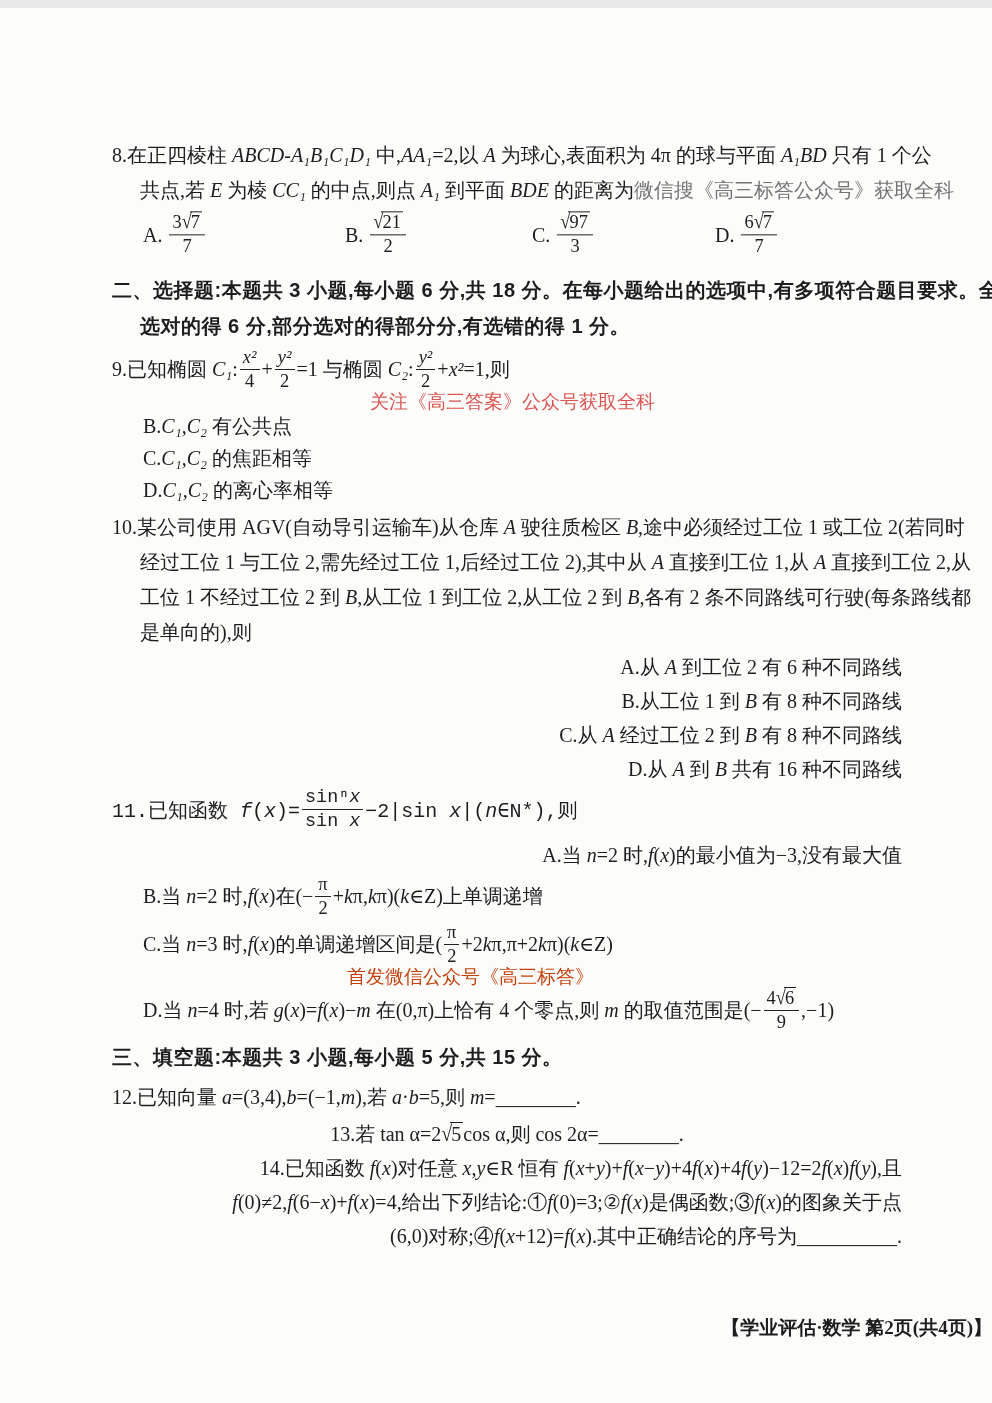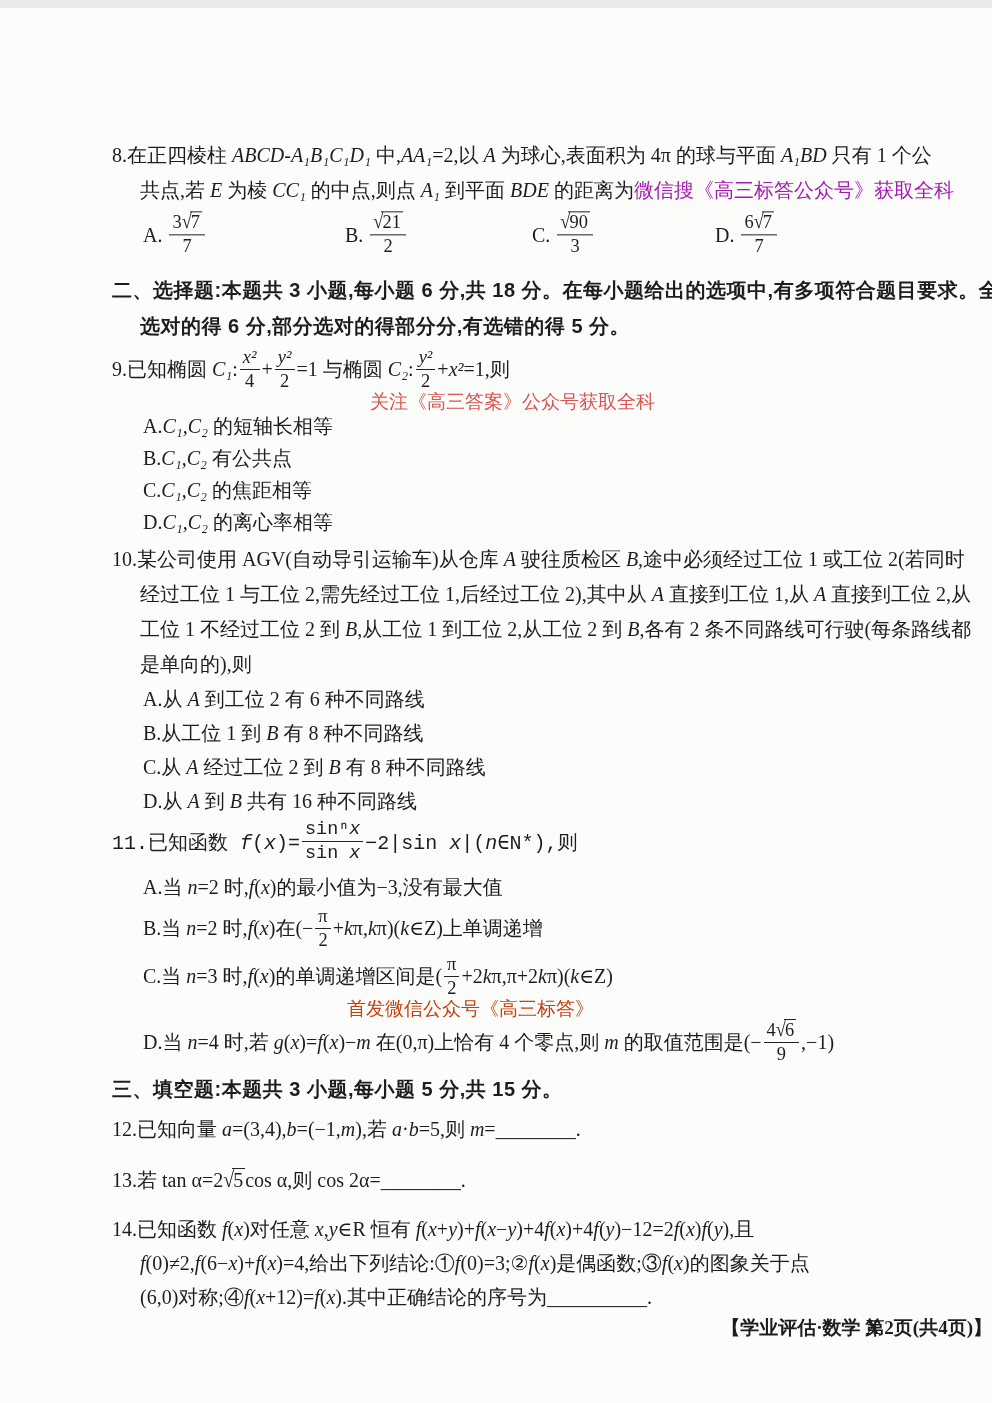--- a/index.html
+++ b/index.html
@@ -7,29 +7,29 @@
     position:relative;width:992px;height:1403px;margin:8px auto;
     background:#fcfcfb;color:#1d1d1d;overflow:hidden;
     font-family:"Liberation Serif","DejaVu Serif",serif;
     font-size:20px;
   }
   .content{position:absolute;left:112px;top:130px;width:790px;}
   .line{line-height:35px;white-space:nowrap;}
   .indent{padding-left:28px;}
   .opt{padding-left:31px;}
   .hei{font-family:"Liberation Sans","DejaVu Sans",sans-serif;font-weight:700;letter-spacing:.5px;}
-  .gray{color:#a21caf;}
+  .gray{color:#737373;}
   .red1{color:#d95450;}
   .red2{color:#c2410c;}
   .fs19{font-size:19px;}
   .lh16{line-height:16px;}
   .lh32{line-height:32px;}
-  .lh34{line-height:34px;}
+  .lh34{line-height:34px;text-align:right;}
   .lh36{line-height:36px;}
-  .lh42{line-height:59px;}
+  .lh42{line-height:30px;text-align:center;}
   .lh44{line-height:44px;}
   .lh46{line-height:46px;}
   .lh48{line-height:48px;}
   .lh50{line-height:50px;}
   .lh52{line-height:52px;font-family:Liberation Mono, monospace;}
   .mt2{margin-top:2px;} .mt4{margin-top:4px;} .mt6{margin-top:6px;}
   .pl235{padding-left:235px;} .pl258{padding-left:258px;font-family:Liberation Serif, serif;}
   
   .mi{font-style:italic;}
   .frac{display:inline-block;vertical-align:middle;text-align:center;
@@ -52,30 +52,29 @@
 <body>
 
 <div id="page">
   <div class="content">
 
     <div class="line">8.在正四棱柱 <span class="mi">ABCD-A₁B₁C₁D₁</span> 中,<span class="mi">AA₁</span>=2,以 <span class="mi">A</span> 为球心,表面积为 4π 的球与平面 <span class="mi">A₁BD</span> 只有 1 个公</div>
     <div class="line indent"><span>共点,若 <span class="mi">E</span> 为棱 <span class="mi">CC₁</span> 的中点,则点 <span class="mi">A₁</span> 到平面 <span class="mi">BDE</span> 的距离为</span><span class="gray">微信搜《高三标答公众号》获取全科</span></div>
     <div class="optrow">
       <span class="o" style="left:31px"><span>A.</span><span class="omath"><span class="frac"><span class="fn">3<span class="sqrt"><span class="rsign">√</span><span class="rbody">7</span></span></span><span class="fd">7</span></span></span></span>
       <span class="o" style="left:233px"><span>B.</span><span class="omath"><span class="frac"><span class="fn"><span class="sqrt"><span class="rsign">√</span><span class="rbody">21</span></span></span><span class="fd">2</span></span></span></span>
-      <span class="o" style="left:420px"><span>C.</span><span class="omath"><span class="frac"><span class="fn"><span class="sqrt"><span class="rsign">√</span><span class="rbody">90</span></span></span><span class="fd">3</span></span></span></span>
+      <span class="o" style="left:420px"><span>C.</span><span class="omath"><span class="frac"><span class="fn"><span class="sqrt"><span class="rsign">√</span><span class="rbody">97</span></span></span><span class="fd">3</span></span></span></span>
       <span class="o" style="left:603px"><span>D.</span><span class="omath"><span class="frac"><span class="fn">6<span class="sqrt"><span class="rsign">√</span><span class="rbody">7</span></span></span><span class="fd">7</span></span></span></span>
     </div>
 
     <div class="line hei lh36 mt6">二、选择题:本题共 3 小题,每小题 6 分,共 18 分。在每小题给出的选项中,有多项符合题目要求。全部</div>
-    <div class="line hei lh36 indent">选对的得 6 分,部分选对的得部分分,有选错的得 5 分。</div>
+    <div class="line hei lh36 indent">选对的得 6 分,部分选对的得部分分,有选错的得 1 分。</div>
 
     <div class="line lh50">9.已知椭圆 <span class="mi">C₁</span>:<span class="frac"><span class="fn"><span class="mi">x²</span></span><span class="fd">4</span></span>+<span class="frac"><span class="fn"><span class="mi">y²</span></span><span class="fd">2</span></span>=1 与椭圆 <span class="mi">C₂</span>:<span class="frac"><span class="fn"><span class="mi">y²</span></span><span class="fd">2</span></span>+<span class="mi">x²</span>=1,则</div>
     <div class="line lh16 fs19 red1 pl258">关注《高三答案》公众号获取全科</div>
-    <div class="line lh32 opt">A.<span class="mi">C₁</span>,<span class="mi">C₂</span> 的短轴长相等</div>
     <div class="line lh32 opt">B.<span class="mi">C₁</span>,<span class="mi">C₂</span> 有公共点</div>
     <div class="line lh32 opt">C.<span class="mi">C₁</span>,<span class="mi">C₂</span> 的焦距相等</div>
     <div class="line lh32 opt">D.<span class="mi">C₁</span>,<span class="mi">C₂</span> 的离心率相等</div>
 
     <div class="line mt4">10.某公司使用 AGV(自动导引运输车)从仓库 <span class="mi">A</span> 驶往质检区 <span class="mi">B</span>,途中必须经过工位 1 或工位 2(若同时</div>
     <div class="line indent">经过工位 1 与工位 2,需先经过工位 1,后经过工位 2),其中从 <span class="mi">A</span> 直接到工位 1,从 <span class="mi">A</span> 直接到工位 2,从</div>
     <div class="line indent">工位 1 不经过工位 2 到 <span class="mi">B</span>,从工位 1 到工位 2,从工位 2 到 <span class="mi">B</span>,各有 2 条不同路线可行驶(每条路线都</div>
     <div class="line indent">是单向的),则</div>
     <div class="line lh34 opt">A.从 <span class="mi">A</span> 到工位 2 有 6 种不同路线</div>
     <div class="line lh34 opt">B.从工位 1 到 <span class="mi">B</span> 有 8 种不同路线</div>

